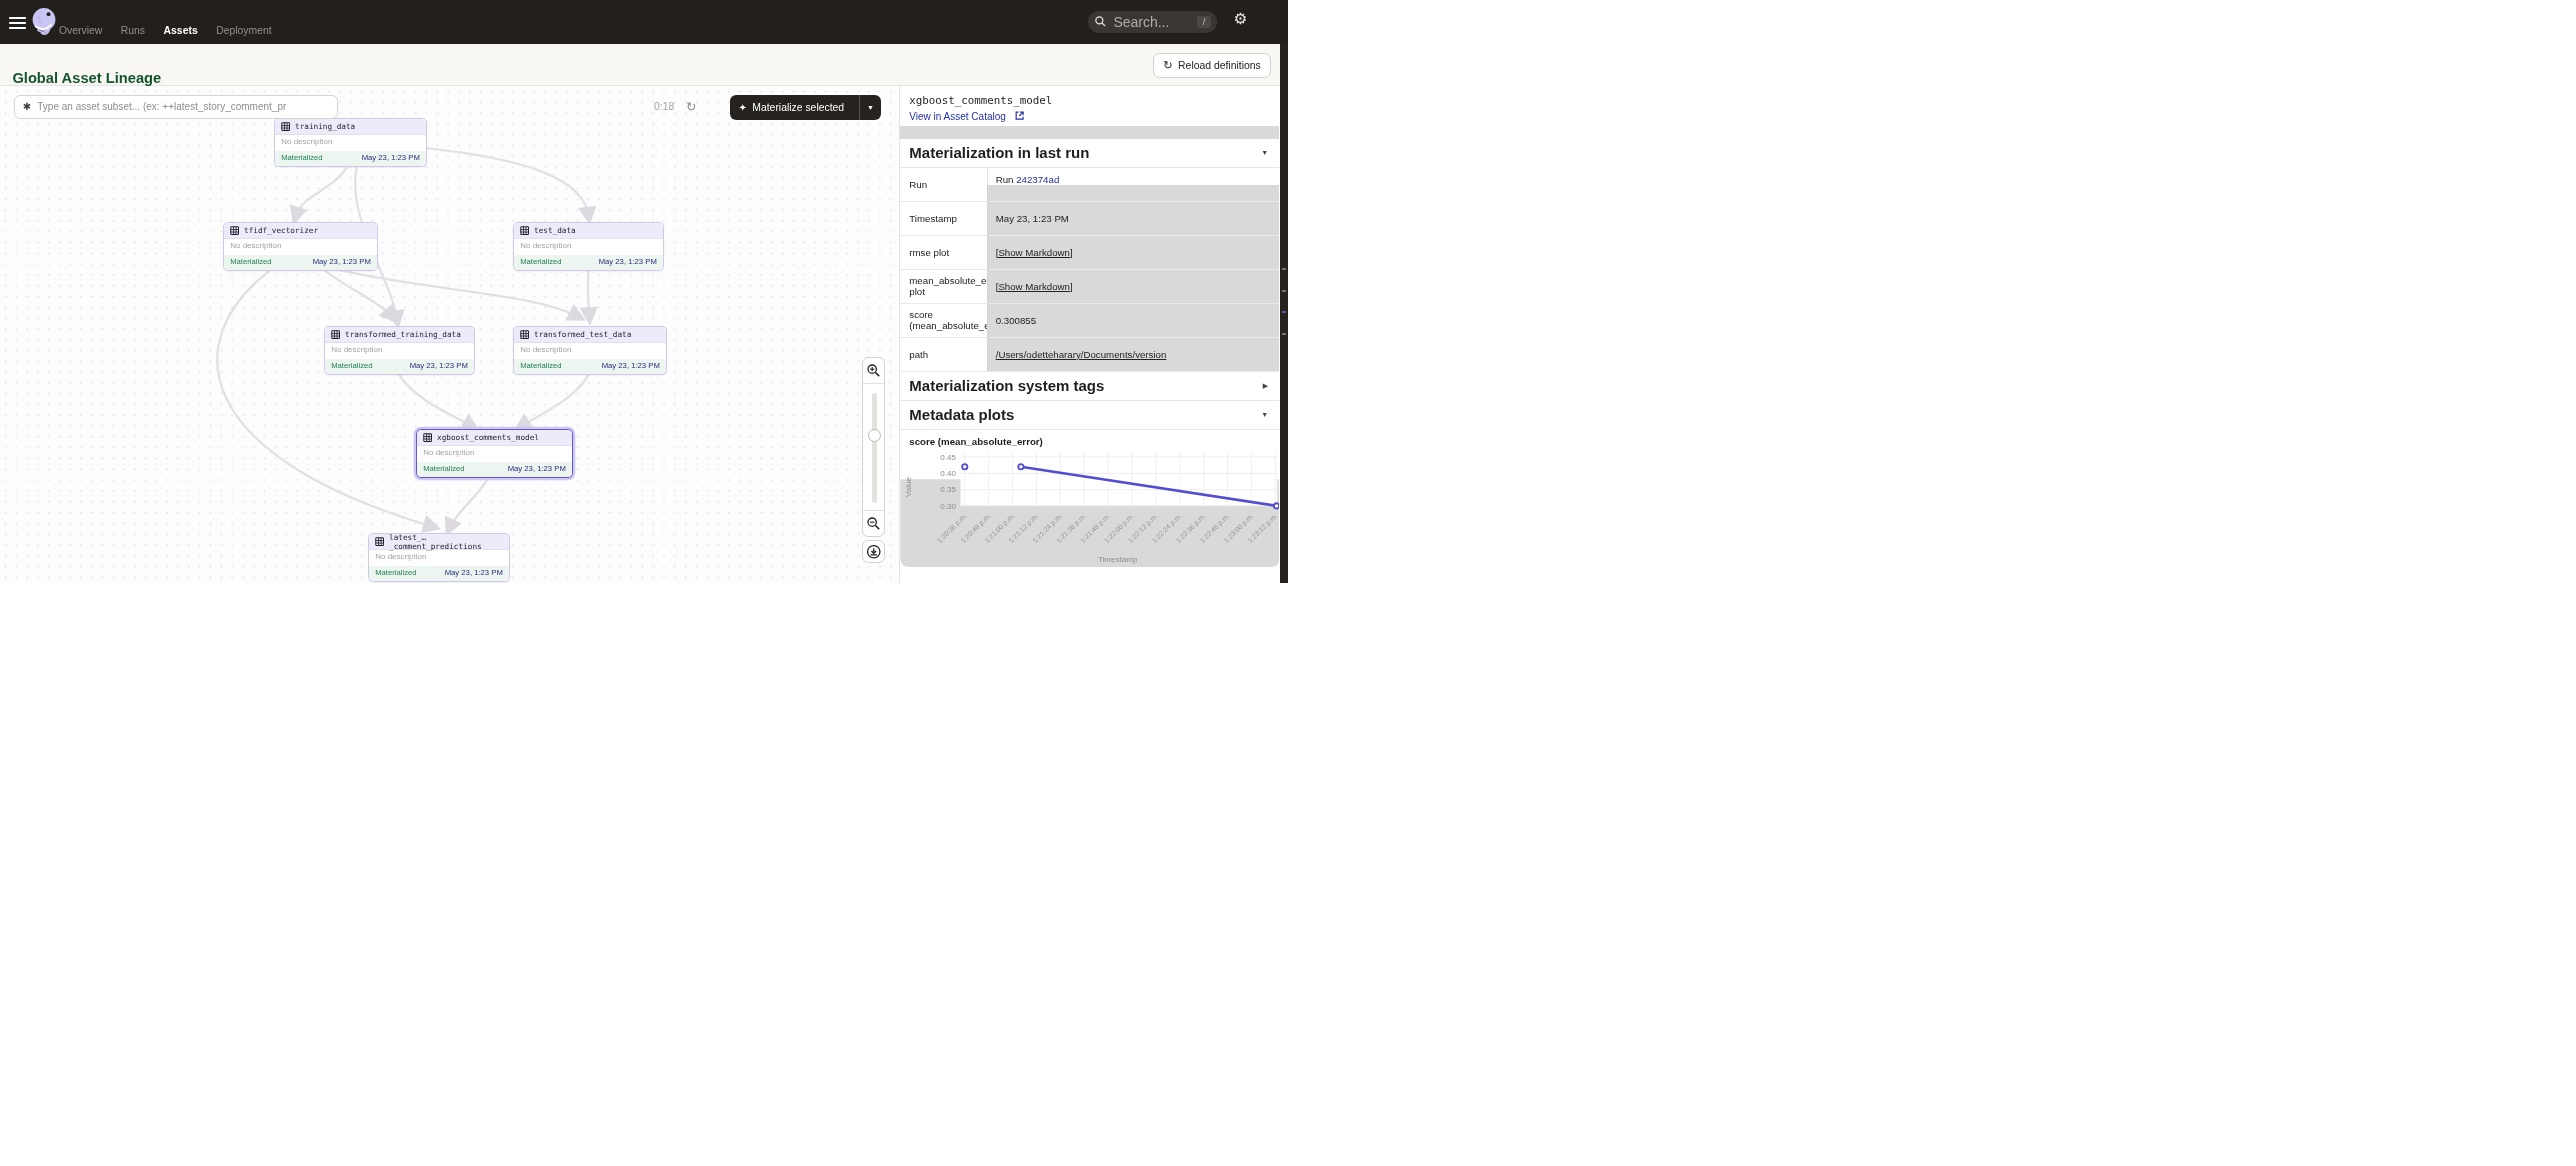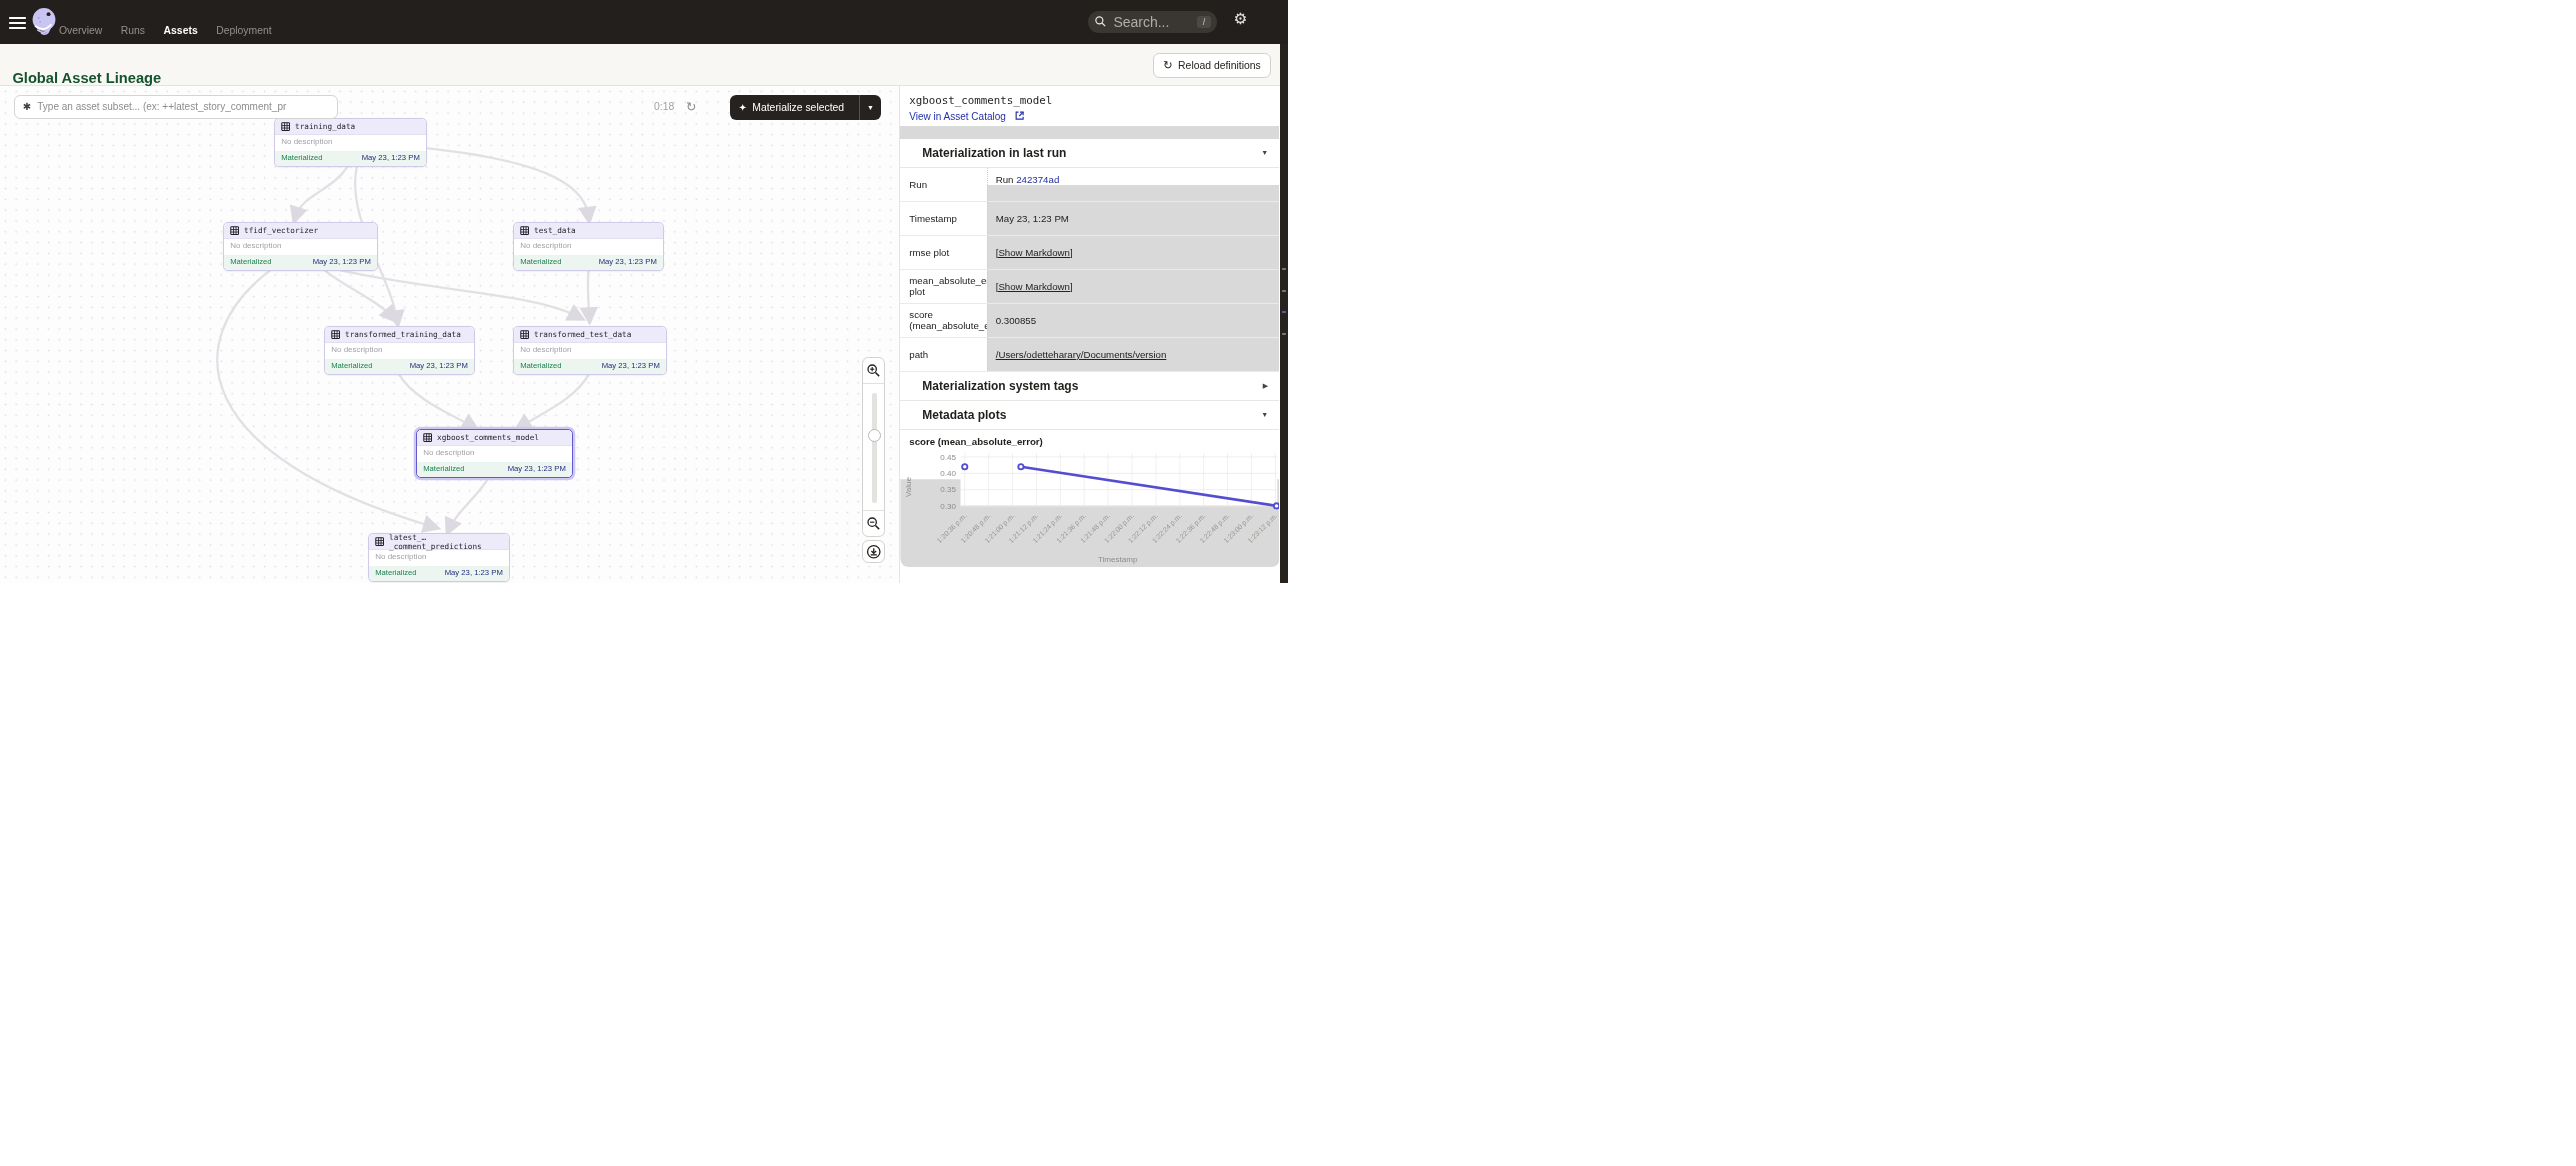--- a/index.html
+++ b/index.html
@@ -82,21 +82,21 @@
   .dlbtn { position:absolute; left:862px; top:454px; width:23px; height:23px; background:#fff; border:0.8px solid #d4d2cf;
     border-radius:6.2px; display:flex; align-items:center; justify-content:center; z-index:3; cursor:pointer; }
 
   
   .p-titleblock { padding:7.7px 9.3px 4.6px 9.3px; }
   .p-title { font-family:"DejaVu Sans Mono",monospace; font-size:10.8px; color:#211f1c; }
   .p-link { margin-top:3.9px; font-size:10px; color:#2331a8; display:flex; align-items:center; gap:9px; cursor:pointer; }
   .p-grayband { height:12.4px; background:#d9d9d9; }
   .p-section { height:29px; border-bottom:0.8px solid #e8e6e3; display:flex; align-items:center;
     justify-content:space-between; padding:0 10.8px 0 9.3px; cursor:pointer; }
-  .p-section b { font-size:12px; color:#211f1c;margin-left:13px; }
+  .p-section b { font-size:15px; color:#211f1c; }
   .p-chev { font-size:7px; color:#47433f; }
   .p-rows {}
   .p-row { display:flex; height:34px; border-bottom:0.8px solid #eceae7; font-size:9.7px; color:#25221f; }
   .p-label { width:87px; flex:0 0 87px; display:flex; align-items:center; padding-left:9.3px; background:#fff; }
   .p-value { flex:1; display:flex; align-items:center; padding-left:7.7px; background:#d9d9d9;
     border-left:0.8px dotted #cfcdc9; white-space:nowrap; overflow:hidden; }
   .p-value.halfgray { background:linear-gradient(to bottom,#fff 0,#fff 52%,#d9d9d9 52%); align-items:flex-start; padding-top:6.2px; }
   .v-link { color:#232d9b; cursor:pointer; }
   .v-under { text-decoration:underline; color:#25221f; cursor:pointer; }
   .p-chartlabel { height:23px; display:flex; align-items:center; padding-left:9.3px; font-size:9.7px; font-weight:bold; color:#211f1c; }

